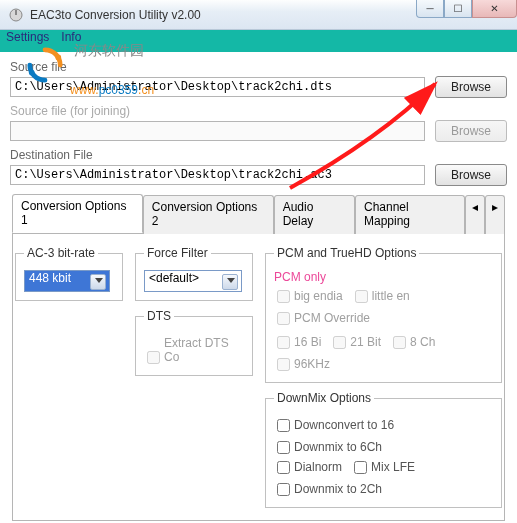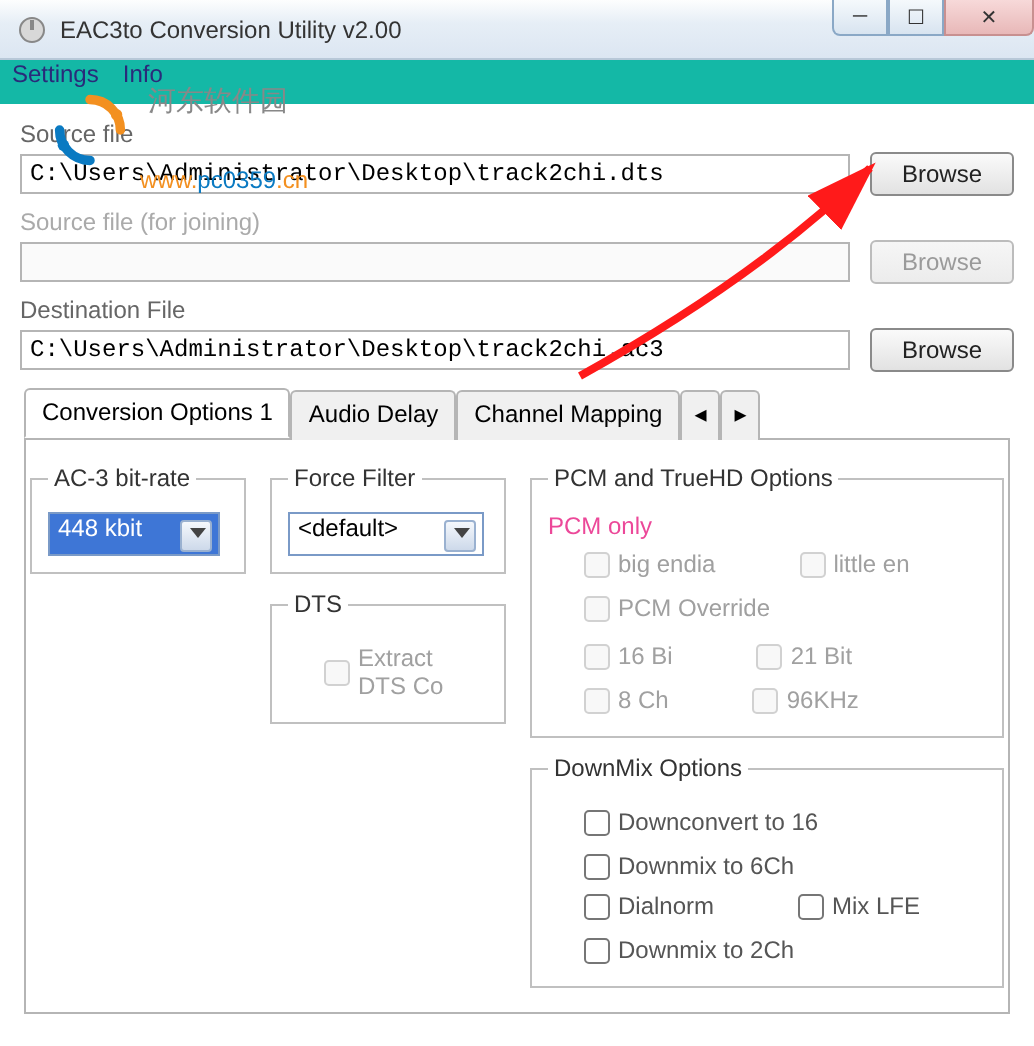--- a/index.html
+++ b/index.html
@@ -28,21 +28,21 @@
 .tab{padding:4px 8px;border:1px solid #b5b5b5;border-bottom:none;background:#f0f0f0;margin-right:0;border-radius:3px 3px 0 0;position:relative;top:1px}
 .tab.active{background:#fff;top:0;padding-bottom:5px;border-bottom:1px solid #fff}
 .tab.scroll{padding:4px 6px}
 .tabpane{border:1px solid #b5b5b5;border-top:none;padding:12px 2px;display:flex;gap:12px;background:#fff}
 fieldset{border:1px solid #c0c0c0;padding:10px 8px 8px 8px}
 legend{color:#333;padding:0 3px}
 .select{height:22px;border:1px solid #7a9ac7;background:#fff;padding:0 18px 0 4px;font-family:"Courier New",monospace;position:relative;display:inline-flex;align-items:flex-start}
 .select.sel{background:#3e76d6;color:#fff}
 .select::after{content:"";position:absolute;right:3px;top:3px;width:14px;height:14px;background:linear-gradient(#f5f8fc,#cdd9ea);border:1px solid #9ab1d0;border-radius:2px}
 .select .chev{position:absolute;right:6px;top:7px;border-left:4px solid transparent;border-right:4px solid transparent;border-top:5px solid #444;z-index:1}
-.chk{display:flex;align-items:center;gap:4px;margin:3px 18px;color:#555}
+.chk{display:flex;align-items:flex-end;gap:4px;margin:3px 3px;color:#555}
 .chk input{width:13px;height:13px}
 .chk.dis{color:#a0a0a0}
 .fs-col{display:flex;flex-direction:column;gap:8px}
 .pcm-row{display:flex;flex-wrap:wrap;gap:2px 6px}
 .arrow{position:absolute;pointer-events:none;z-index:5}
 </style>
 </head>
 <body>
 
 <div class="titlebar">
@@ -100,20 +100,21 @@
 
   <div class="lbl">Destination File</div>
   <div class="row">
     <input class="input" value="C:\Users\Administrator\Desktop\track2chi.ac3" style="">
     <button class="btn">Browse</button>
   </div>
 
   <div class="tabs">
     <div class="tabbar">
       <div class="tab active">Conversion Options 1</div>
+      <div class="tab">Conversion Options 2</div>
       <div class="tab">Audio Delay</div>
       <div class="tab">Channel Mapping</div>
       <div class="tab scroll">◂</div>
       <div class="tab scroll">▸</div>
     </div>
     <div class="tabpane">
       <div class="fs-col" style="width:108px">
         <fieldset>
           <legend>AC-3 bit-rate</legend>
           <div class="select sel" style="width:86px">

